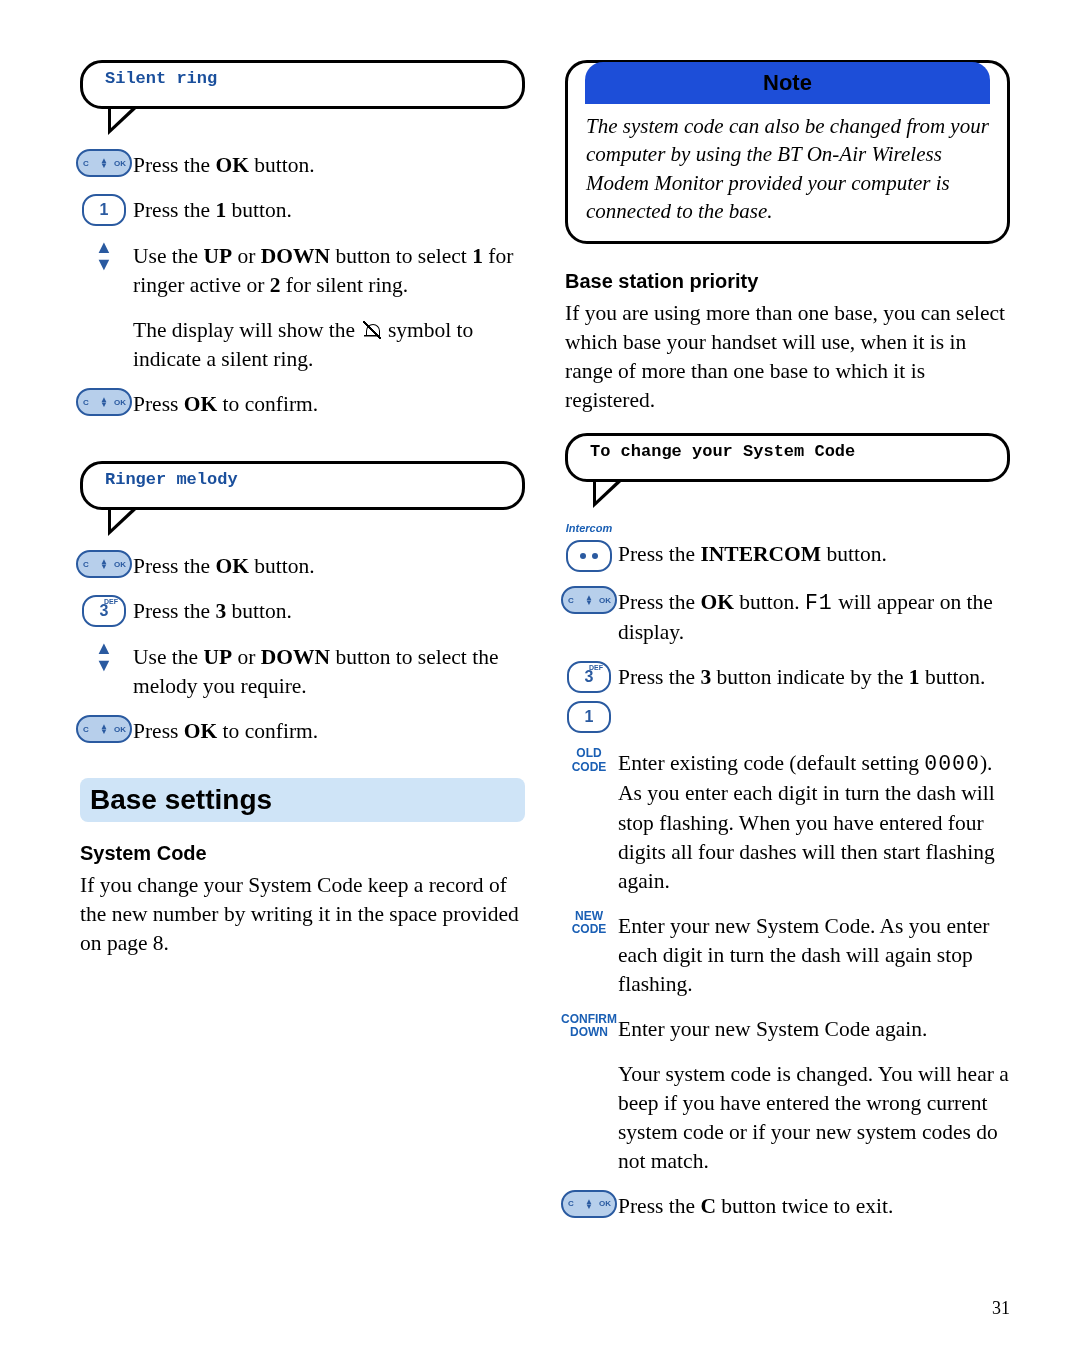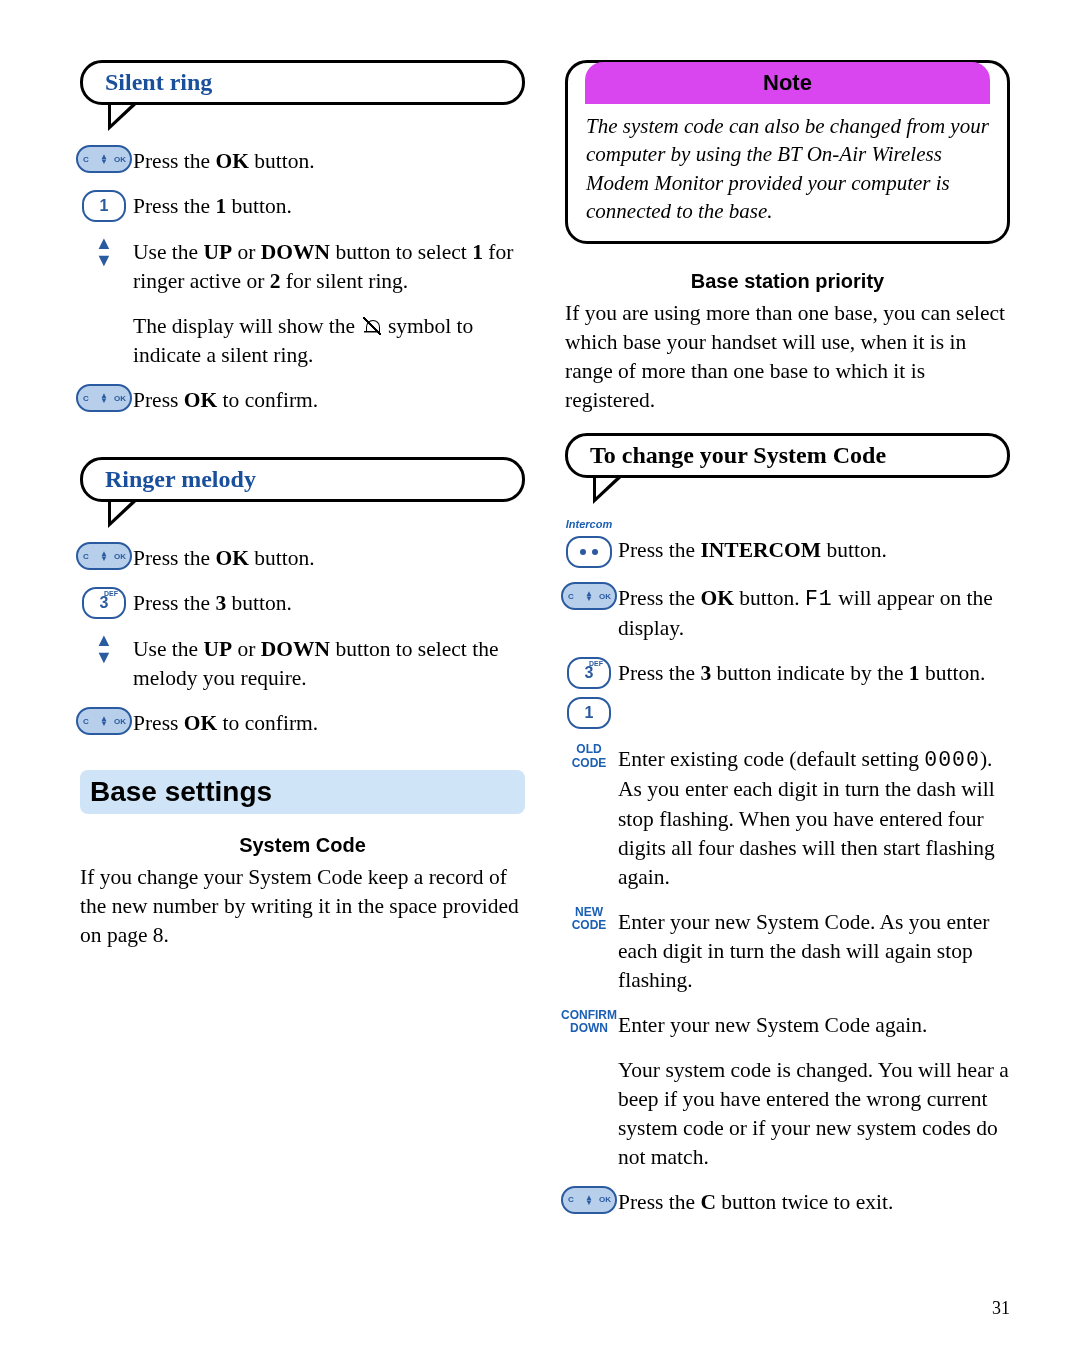--- a/index.html
+++ b/index.html
@@ -18,24 +18,24 @@
   }
   .col{flex:1 1 50%;}
   
   .proc-title{
     position:relative;
     margin:0 0 40px 0;
   }
   .proc-title .bar{
     border:3px solid #000;
     border-radius:22px;
-    padding:6px 20px 6px 22px;
-    font-family:Liberation Serif, serif;
+    padding:6px 20px 18px 22px;
+    font-family:Liberation Mono, monospace;
     font-weight:700;
-    font-size:24px;
+    font-size:17px;
     color:#1a4f9c;
     background:#fff;
     position:relative;
     z-index:2;
   }
   .proc-title .tab{
     position:absolute;
     left:28px;
     top:100%;
     width:0;height:0;
@@ -139,36 +139,35 @@
     font-weight:900;
     font-size:28px;
     color:#000;
     margin:32px 0 20px 0;
   }
   .subhead{
     font-family:Arial,Helvetica,sans-serif;
     font-weight:700;
     font-size:20px;
     margin:10px 0 6px 0;
-    text-align:center;
   }
   .body-para{
     font-size:21.5px;
     line-height:1.35;
     margin:0 0 18px 0;
   }
   
   .note-box{
     border:3px solid #000;
     border-radius:22px;
     padding:0 18px 16px 18px;
     margin-bottom:26px;
   }
   .note-title{
-    background:#d946ef;
+    background:#1d4ed8;
     text-align:center;
     font-family:Arial,Helvetica,sans-serif;
     font-weight:700;
     font-size:22px;
     border-top-left-radius:18px;border-top-right-radius:18px;
     margin:-1px -1px 8px -1px;
     padding:8px 0;
   }
   .note-body{
     font-style:italic;

